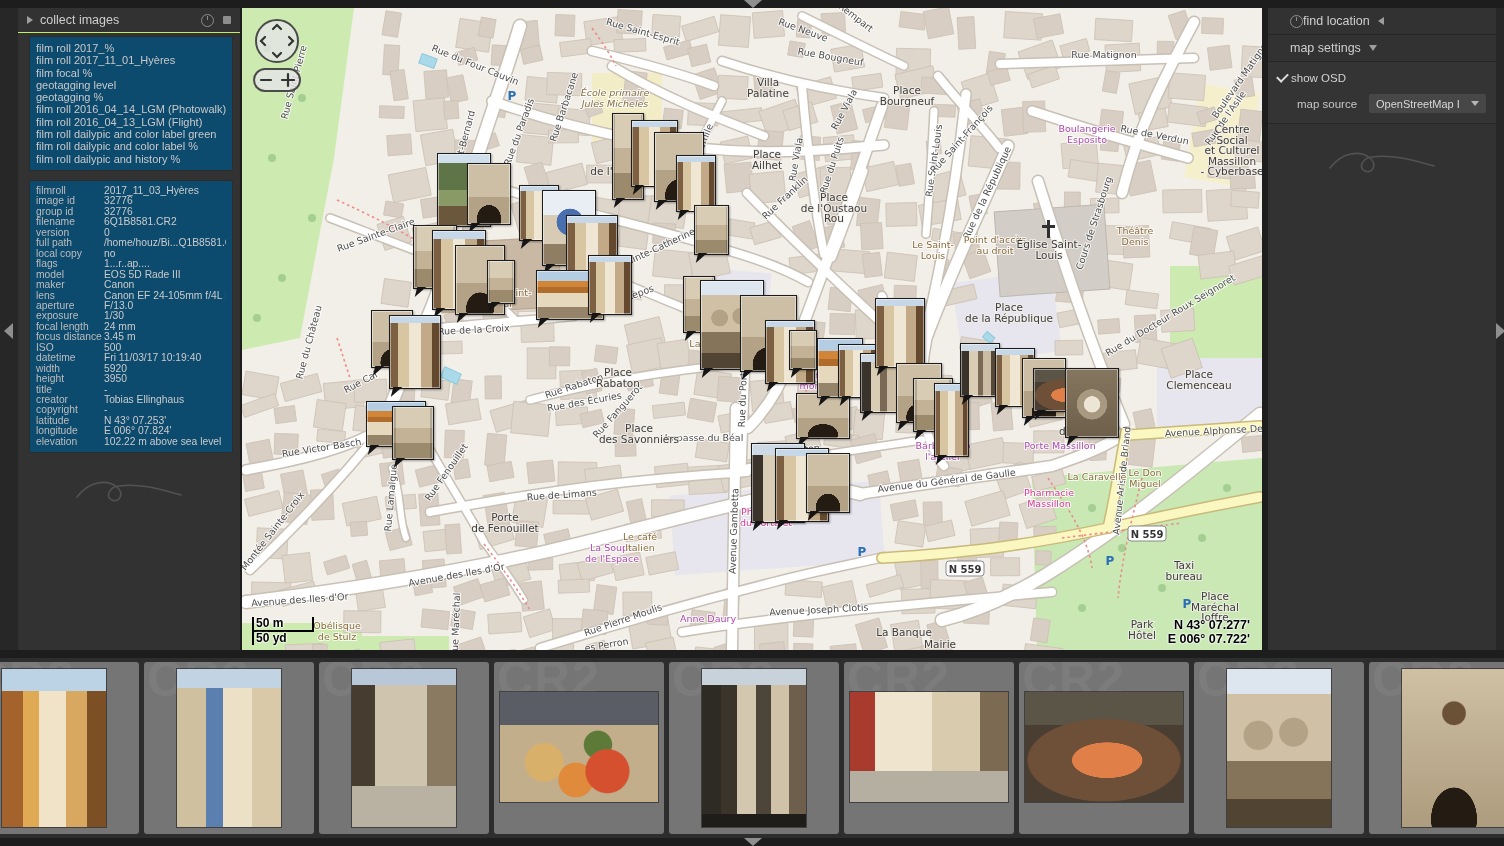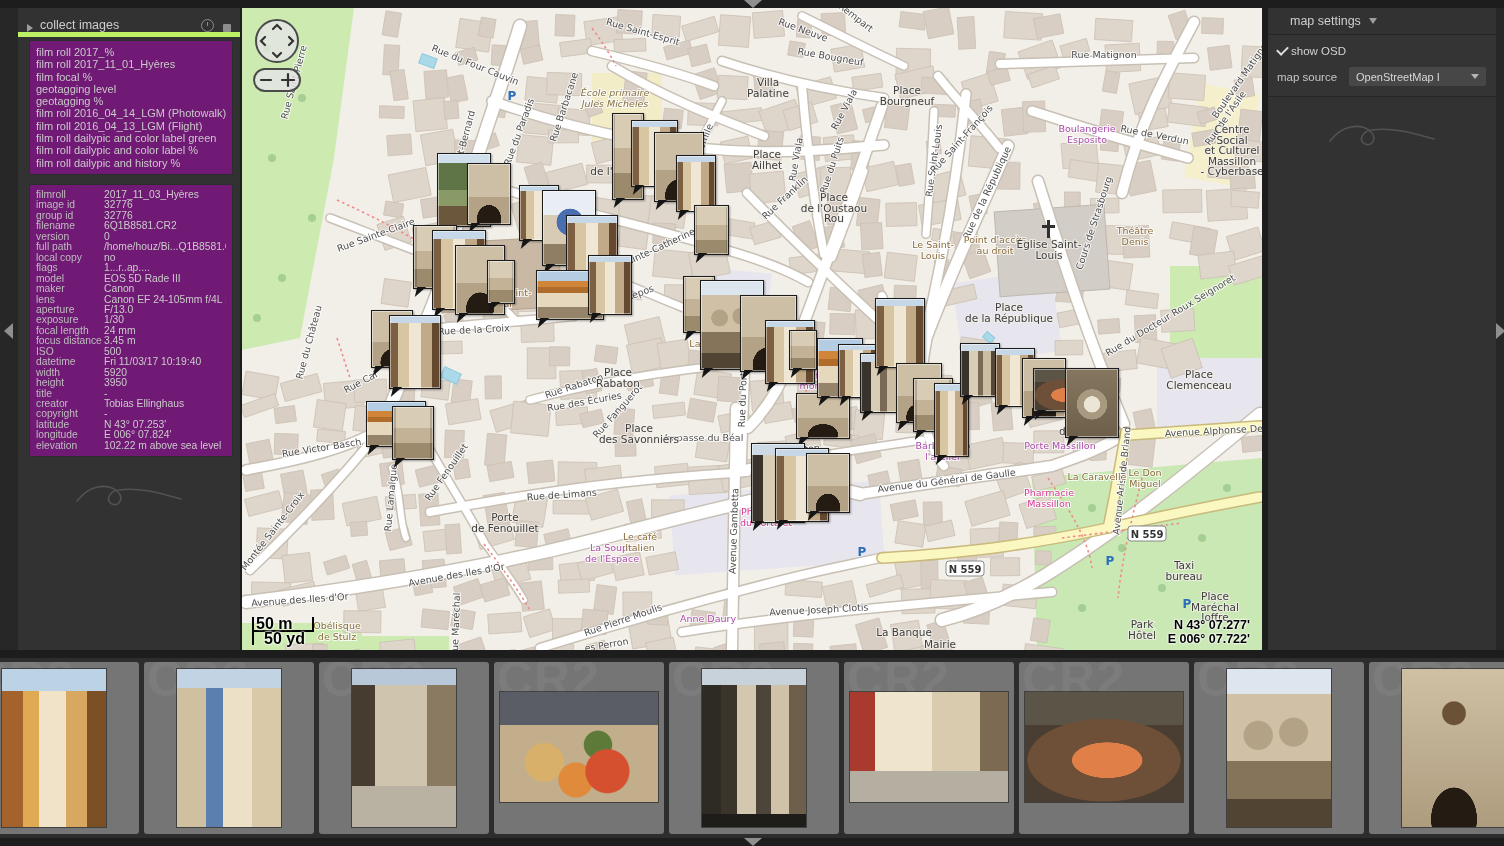--- a/index.html
+++ b/index.html
@@ -13,63 +13,63 @@
   .right-edge{position:absolute;left:1496px;top:8px;width:8px;height:642px;background:#272727;}
   .tri-down{width:0;height:0;border-left:9px solid transparent;border-right:9px solid transparent;border-top:8px solid #8f8f8f;}
   .tri-left{width:0;height:0;border-top:8px solid transparent;border-bottom:8px solid transparent;border-right:9px solid #8f8f8f;}
   .tri-right{width:0;height:0;border-top:8px solid transparent;border-bottom:8px solid transparent;border-left:9px solid #8f8f8f;}
   .center-h{position:absolute;left:744px;top:0;}
   .center-v{position:absolute;top:315px;}
 
   
   .left-panel{position:absolute;left:18px;top:8px;width:222px;height:642px;background:#323232;overflow:hidden;}
   .right-panel{position:absolute;left:1268px;top:8px;width:228px;height:642px;background:#323232;overflow:hidden;}
-  .mhead{display:flex;align-items:flex-end;height:24px;padding:0 9px;border-bottom:5px solid #bef264;cursor:pointer;}
+  .mhead{display:flex;align-items:center;height:24px;padding:0 9px;border-bottom:1px solid #bef264;cursor:pointer;}
   .mhead .mtitle{font-size:12.5px;color:#cecece;margin:0 7px;white-space:nowrap;}
   .mhead .spacer{flex:1;}
   .exp-r{width:0;height:0;border-top:4px solid transparent;border-bottom:4px solid transparent;border-left:6px solid #9d9d9d;}
   .exp-d{width:0;height:0;border-left:4px solid transparent;border-right:4px solid transparent;border-top:6px solid #9d9d9d;}
   .exp-l{width:0;height:0;border-top:4px solid transparent;border-bottom:4px solid transparent;border-right:6px solid #9d9d9d;}
   .reset-icon{position:relative;width:11px;height:11px;border:1px solid #8d8d8d;border-radius:50%;display:inline-block;}
   .reset-icon::after{content:"";position:absolute;left:4.5px;top:1.5px;width:1.5px;height:4px;background:#8d8d8d;}
   .preset-icon{width:8px;height:8px;background:#8d8d8d;border-radius:1px;display:inline-block;margin-left:9px;}
-  .box{margin:3px 7px 9px 11px;background:#701a75;border:1px solid #2c2c2c;border-radius:2px;padding:5px 6px;}
+  .box{margin:3px 7px 9px 11px;background:#0c4a6e;border:1px solid #2c2c2c;border-radius:2px;padding:5px 6px;}
   .citem{font-size:11px;line-height:12.3px;color:#c9c9c9;white-space:nowrap;overflow:hidden;cursor:pointer;}
   .irow{display:flex;font-size:10.3px;line-height:10.45px;white-space:nowrap;}
   .ilabel{flex:0 0 68px;color:#bdbdbd;overflow:hidden;}
   .ival{color:#cbcbcb;overflow:hidden;}
   .flourish{display:flex;justify-content:center;margin-top:22px;opacity:.75;}
 
   
   .rp-head{display:flex;align-items:center;height:26px;padding:0 12px 0 22px;border-bottom:1px solid #262626;cursor:pointer;}
   .rp-head .mtitle{font-size:12.5px;color:#cecece;margin-right:8px;}
   .ms-body{padding:8px 10px 10px 9px;background:#343434;border-bottom:1px solid #262626;}
   .osd-row{display:flex;align-items:center;height:16px;}
   .checkmark{width:9px;height:5px;border-left:2px solid #dedede;border-bottom:2px solid #dedede;transform:rotate(-45deg);margin:-3px 3px 0 0;display:inline-block;}
   .osd-label{font-size:11.5px;color:#d2d2d2;}
-  .src-row{display:flex;align-items:center;margin-top:8px;}
+  .src-row{display:flex;align-items:center;margin-top:8px;margin-left:20px;}
   .src-label{font-size:11.5px;color:#c6c6c6;flex:0 0 72px;}
   .dropdown{display:flex;align-items:center;width:124px;height:19px;background:#474747;border-radius:2px;padding:0 7px;cursor:pointer;}
   .dropdown .dd-text{flex:1;font-size:11px;color:#d8d8d8;white-space:nowrap;overflow:hidden;}
   .dd-caret{width:0;height:0;border-left:4px solid transparent;border-right:4px solid transparent;border-top:5px solid #b5b5b5;}
 
   
   .map-area{position:absolute;left:242px;top:8px;width:1020px;height:642px;background:#f2efe9;overflow:hidden;cursor:grab;}
   #map-svg{position:absolute;left:0;top:0;}
   #markers{position:absolute;left:0;top:0;width:100%;height:100%;}
   .marker{position:absolute;border:1px solid #1b1b1b;background-size:100% 100%;
           box-shadow:inset 0 0 0 1px rgba(255,255,255,.45),1px 1px 2px rgba(0,0,0,.35);}
   .marker.tail::after{content:"";position:absolute;left:2px;bottom:-9px;width:0;height:0;
           border-top:10px solid #151515;border-right:9px solid transparent;transform:skewX(-14deg);}
   .osd-pan{position:absolute;left:12px;top:10px;}
   .osd-zoom{position:absolute;left:11px;top:60px;}
-  .scalebar{position:absolute;left:10px;bottom:5px;font-size:16px;font-weight:bold;color:#000;
+  .scalebar{position:absolute;left:10px;bottom:5px;font-size:12px;font-weight:bold;color:#000;
             text-shadow:0 0 2px #fff,0 0 2px #fff,0 0 3px #fff;line-height:13px;}
   .sb-m{border-left:2px solid #000;border-right:2px solid #000;border-bottom:2px solid #000;width:52px;padding:0 4px 0 2px;}
-  .sb-yd{border-left:2px solid #000;padding-left:10px;}
+  .sb-yd{border-left:2px solid #000;padding-left:2px;}
   .map-coords{position:absolute;right:12px;bottom:4px;text-align:right;font-size:12.5px;font-weight:bold;color:#000;
             line-height:13.5px;text-shadow:0 0 2px #fff,0 0 2px #fff,0 0 3px #fff;}
 
   
   text{font-family:"DejaVu Sans",sans-serif;}
   .lbl-street{font-size:9.5px;fill:#4e4e4e;text-anchor:middle;paint-order:stroke;stroke:rgba(255,255,255,.8);stroke-width:2px;}
   .lbl-place{font-size:10.5px;fill:#3d3d3d;text-anchor:middle;paint-order:stroke;stroke:rgba(242,239,233,.8);stroke-width:2.2px;}
   .lbl-poi{font-size:9.5px;fill:#8a6d3b;text-anchor:middle;paint-order:stroke;stroke:rgba(255,255,255,.8);stroke-width:2px;}
   .lbl-shop{font-size:9.5px;fill:#ab4bab;text-anchor:middle;paint-order:stroke;stroke:rgba(255,255,255,.8);stroke-width:2px;}
   .lbl-phar{font-size:9.5px;fill:#d63a96;text-anchor:middle;paint-order:stroke;stroke:rgba(255,255,255,.8);stroke-width:2px;}
@@ -1012,20 +1012,26 @@
       <div>E 006° 07.722'</div>
     </div>
   </main>
 
   <div class="right-edge">
     <div class="center-v tri-right" style="left:0px;"></div>
   </div>
 
   <aside class="right-panel">
     <header class="rp-head">
+      <span class="reset-icon"></span>
+      <span class="spacer"></span>
+      <span class="mtitle">find location</span>
+      <span class="exp-l"></span>
+    </header>
+    <header class="rp-head">
       <span class="spacer"></span>
       <span class="mtitle">map settings</span>
       <span class="exp-d"></span>
     </header>
     <div class="ms-body">
       <div class="osd-row">
         <span class="checkmark"></span>
         <span class="osd-label">show OSD</span>
       </div>
       <div class="src-row">

